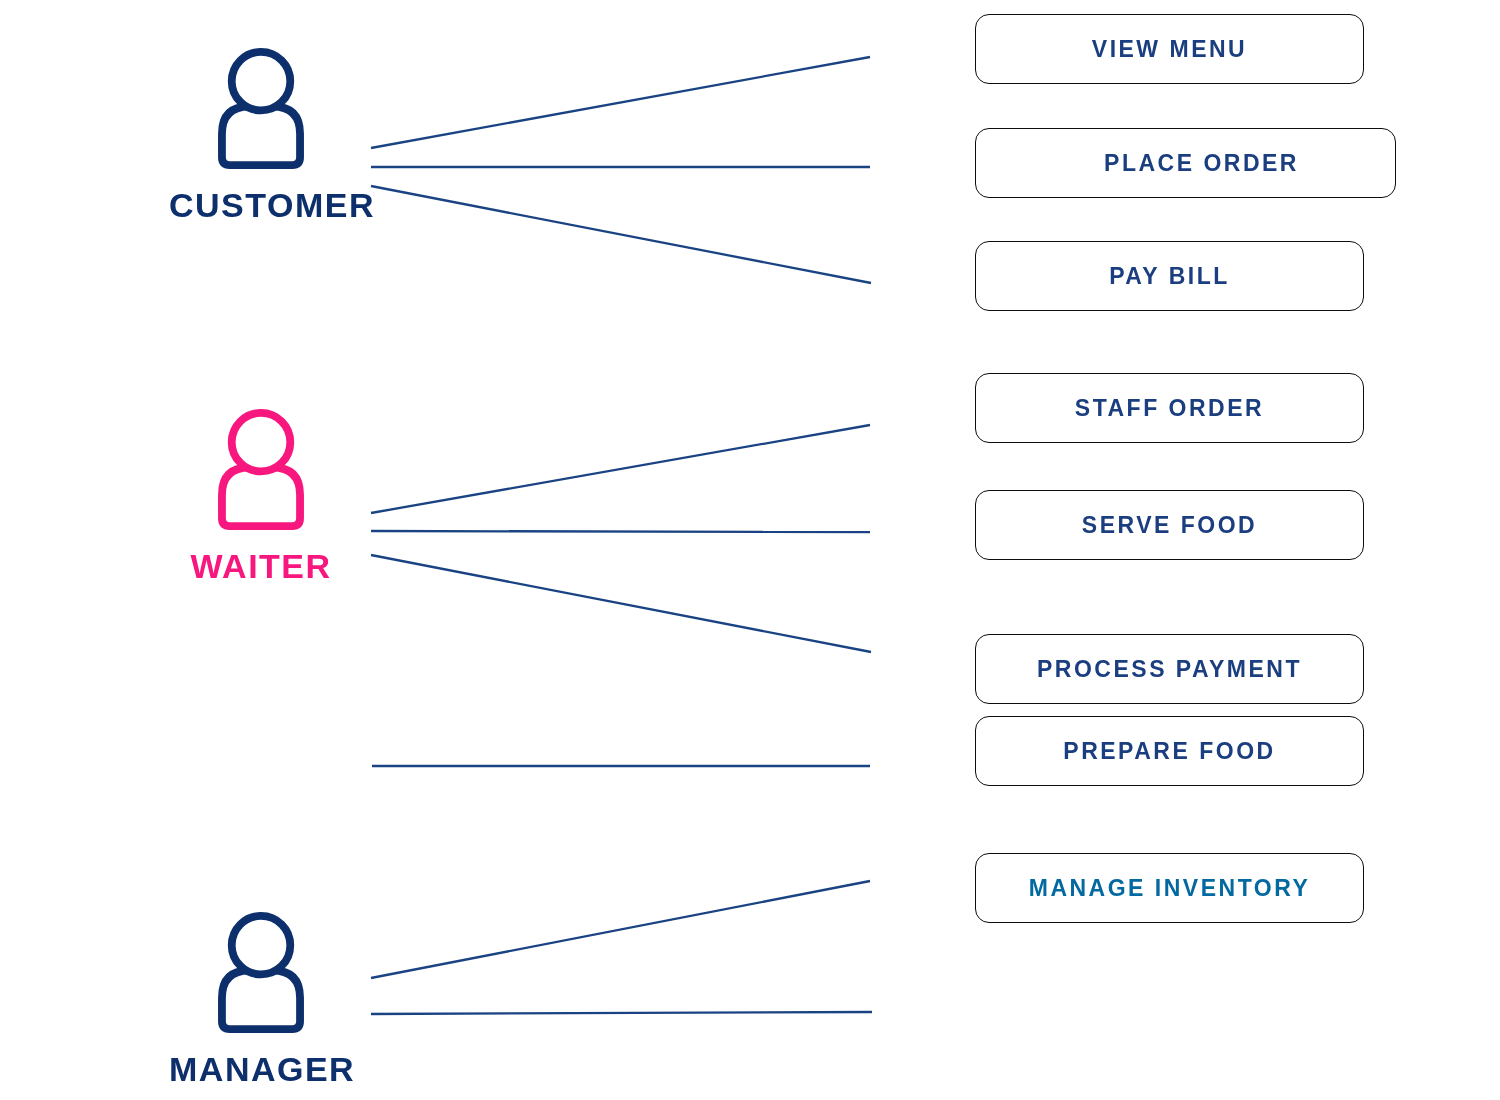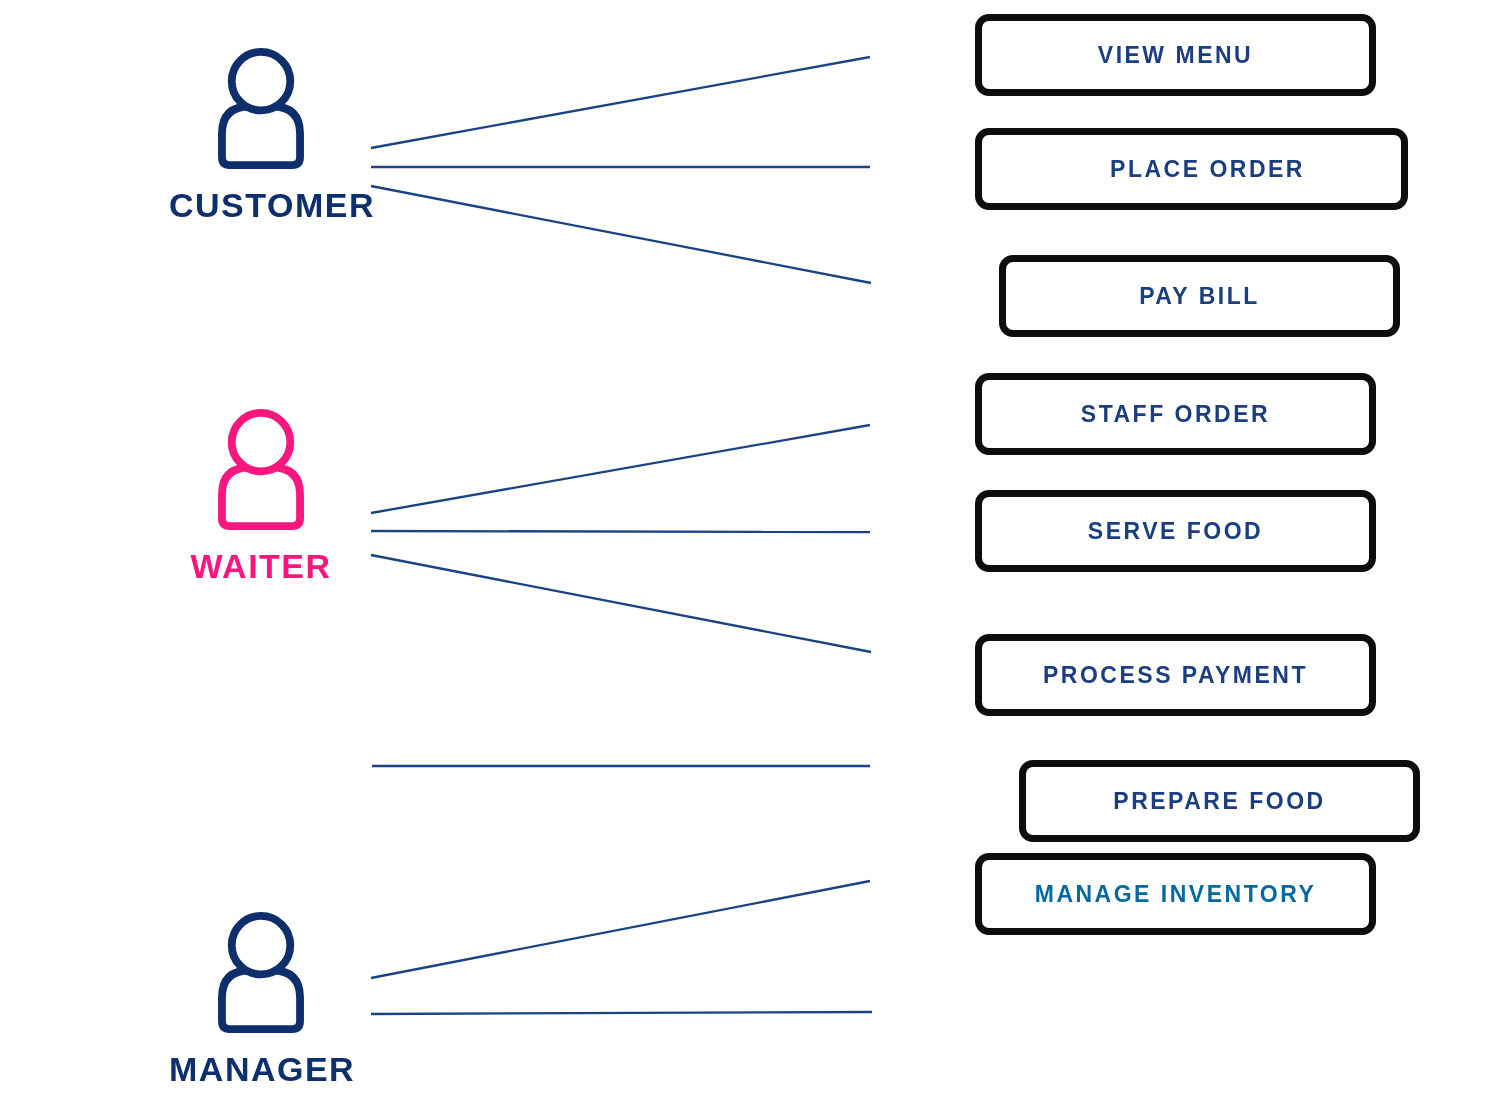--- a/index.html
+++ b/index.html
@@ -27,41 +27,41 @@
     letter-spacing:1.5px;
     white-space:nowrap;
   }
 
   
   .uc{
     position:absolute;
     left:975px;
     width:387px;
     height:68px;
-    border:7px solid #4d7c0f;
+    border:1px solid #4d7c0f;
     border-radius:14px;
     background:#ffffff;
     display:flex;
     align-items:center;
     justify-content:center;
   }
   .uc-label{
     font-size:23px;
     font-weight:bold;
     letter-spacing:2.5px;
     color:#1b3e80;
     white-space:nowrap;
   }
   .uc-0{top:14px;}
   .uc-1{top:128px;padding-left:32px;}
-  .uc-2{top:255px;margin-left:24px;}
+  .uc-2{top:241px;}
   .uc-3{top:373px;}
   .uc-4{top:490px;}
   .uc-5{top:612px;}
-  .uc-6{top:760px;margin-left:44px;}
+  .uc-6{top:716px;}
   .uc-7{top:853px;}
   .uc-8{top:974px;}
 </style>
 </head>
 <body>
 
 <div class="canvas">
 
   <svg id="connector-svg">
       <line x1="371" y1="148" x2="870" y2="57" stroke="#1a4383" stroke-width="2.3"></line>

